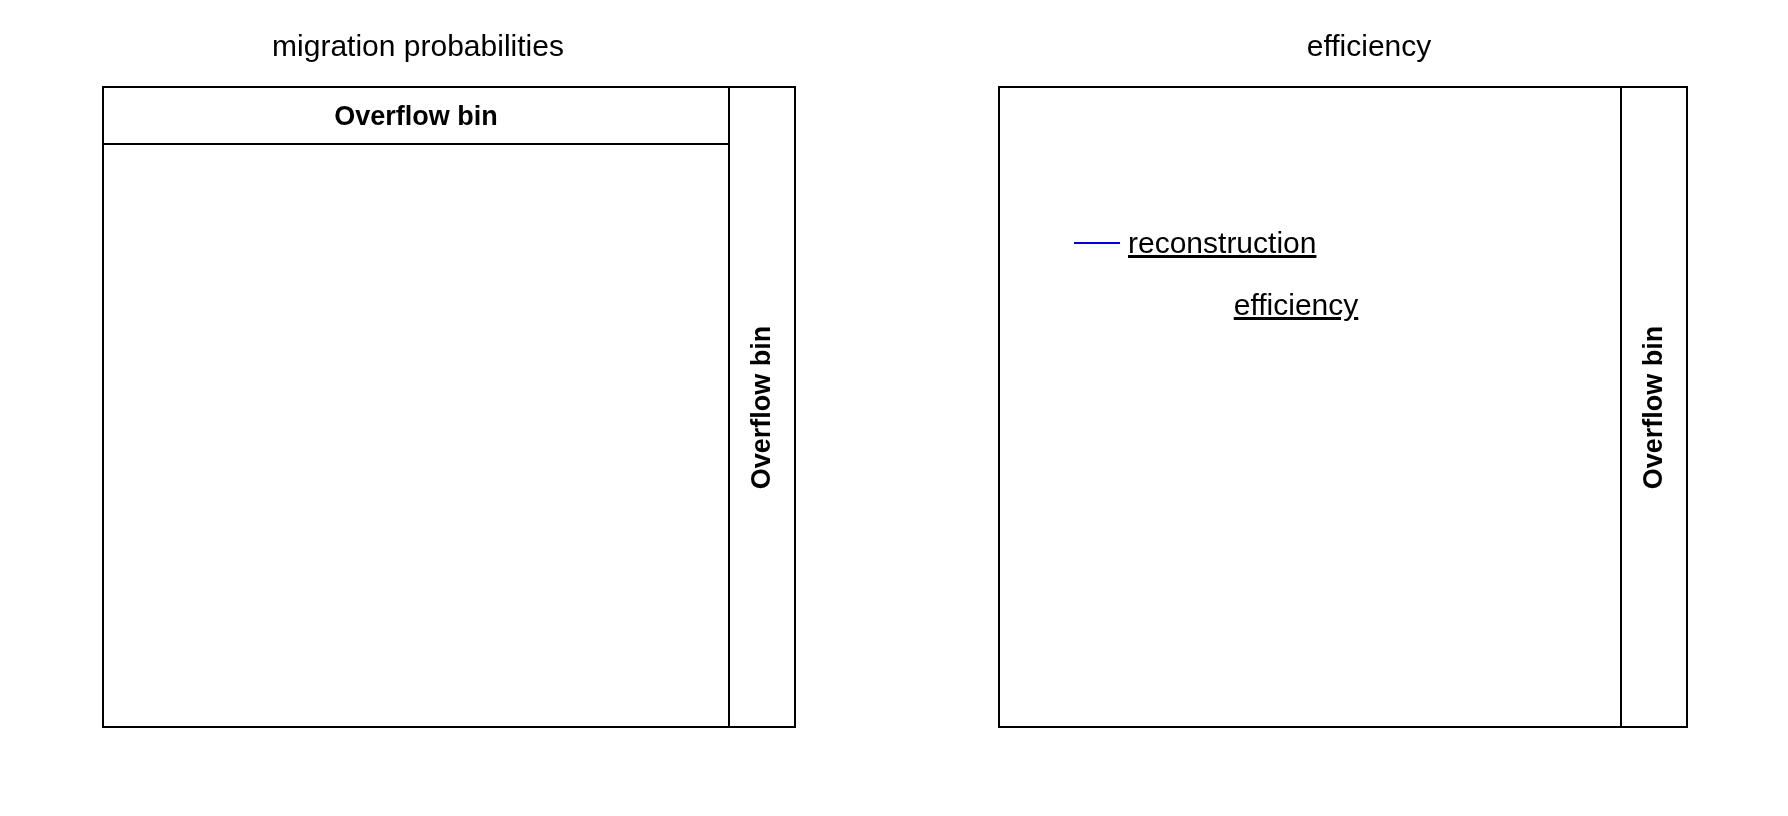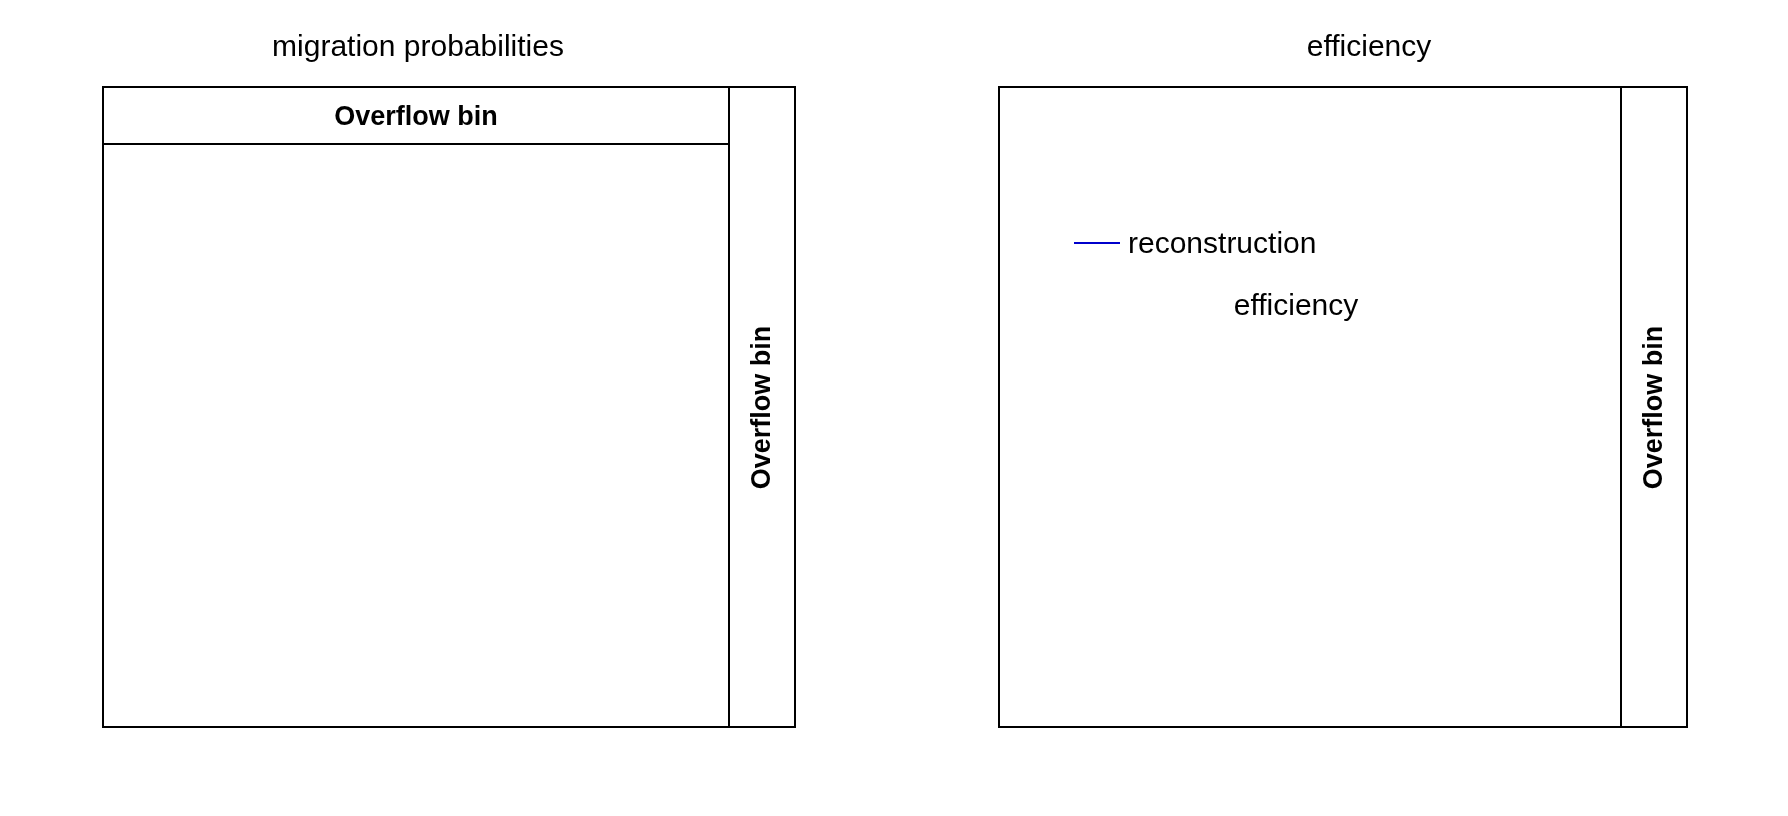--- a/index.html
+++ b/index.html
@@ -90,20 +90,21 @@
     white-space: nowrap;
     color: #000000;
     transform: rotate(-90deg);
     transform-origin: center center;
   }
 
   
   .legend {
     position: absolute;
     display: block;
+    text-decoration: underline;
   }
   .legend-row {
     display: flex;
     align-items: center;
     white-space: nowrap;
   }
   .legend-line {
     display: inline-block;
     width: 46px;
     height: 0;

